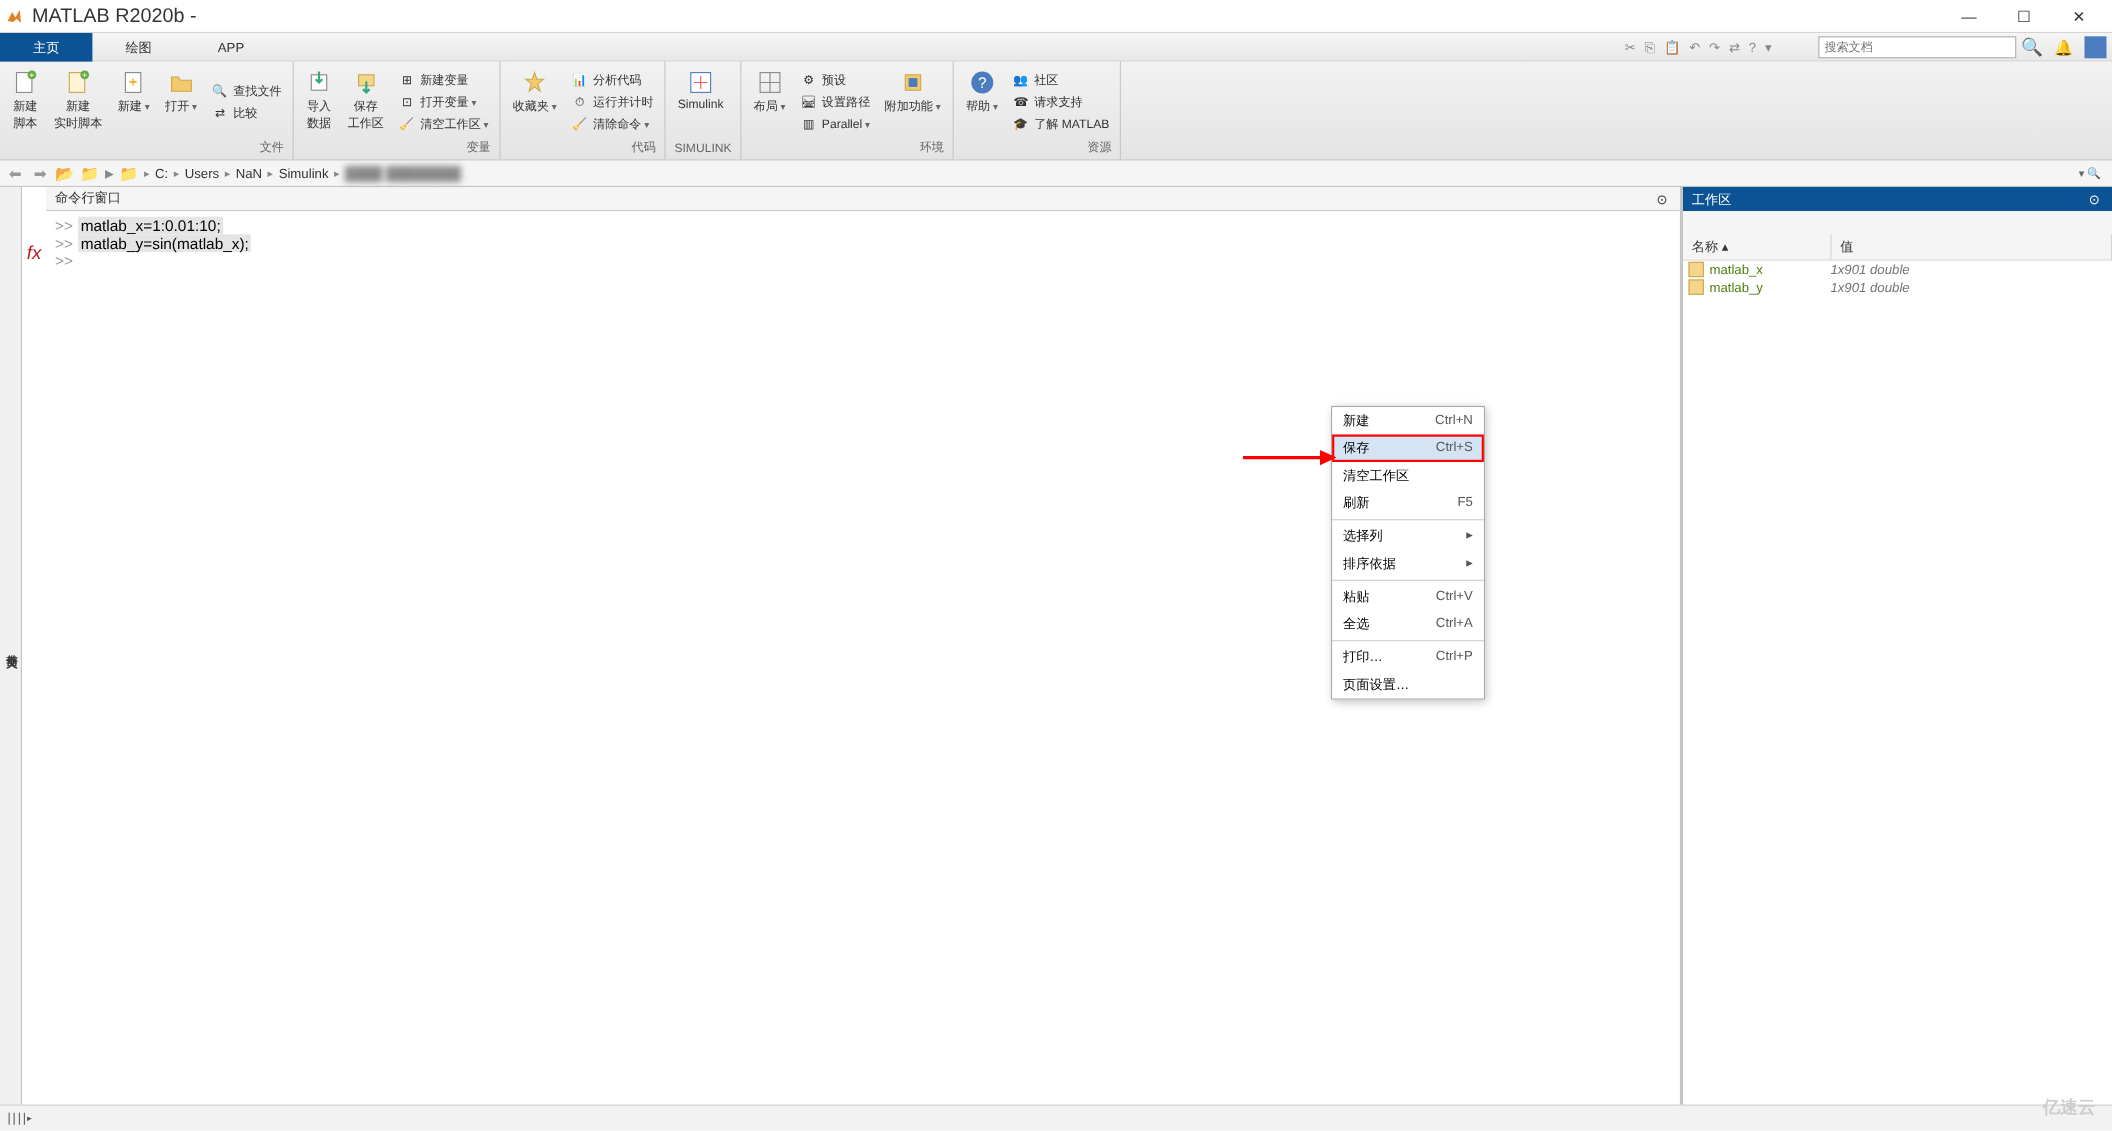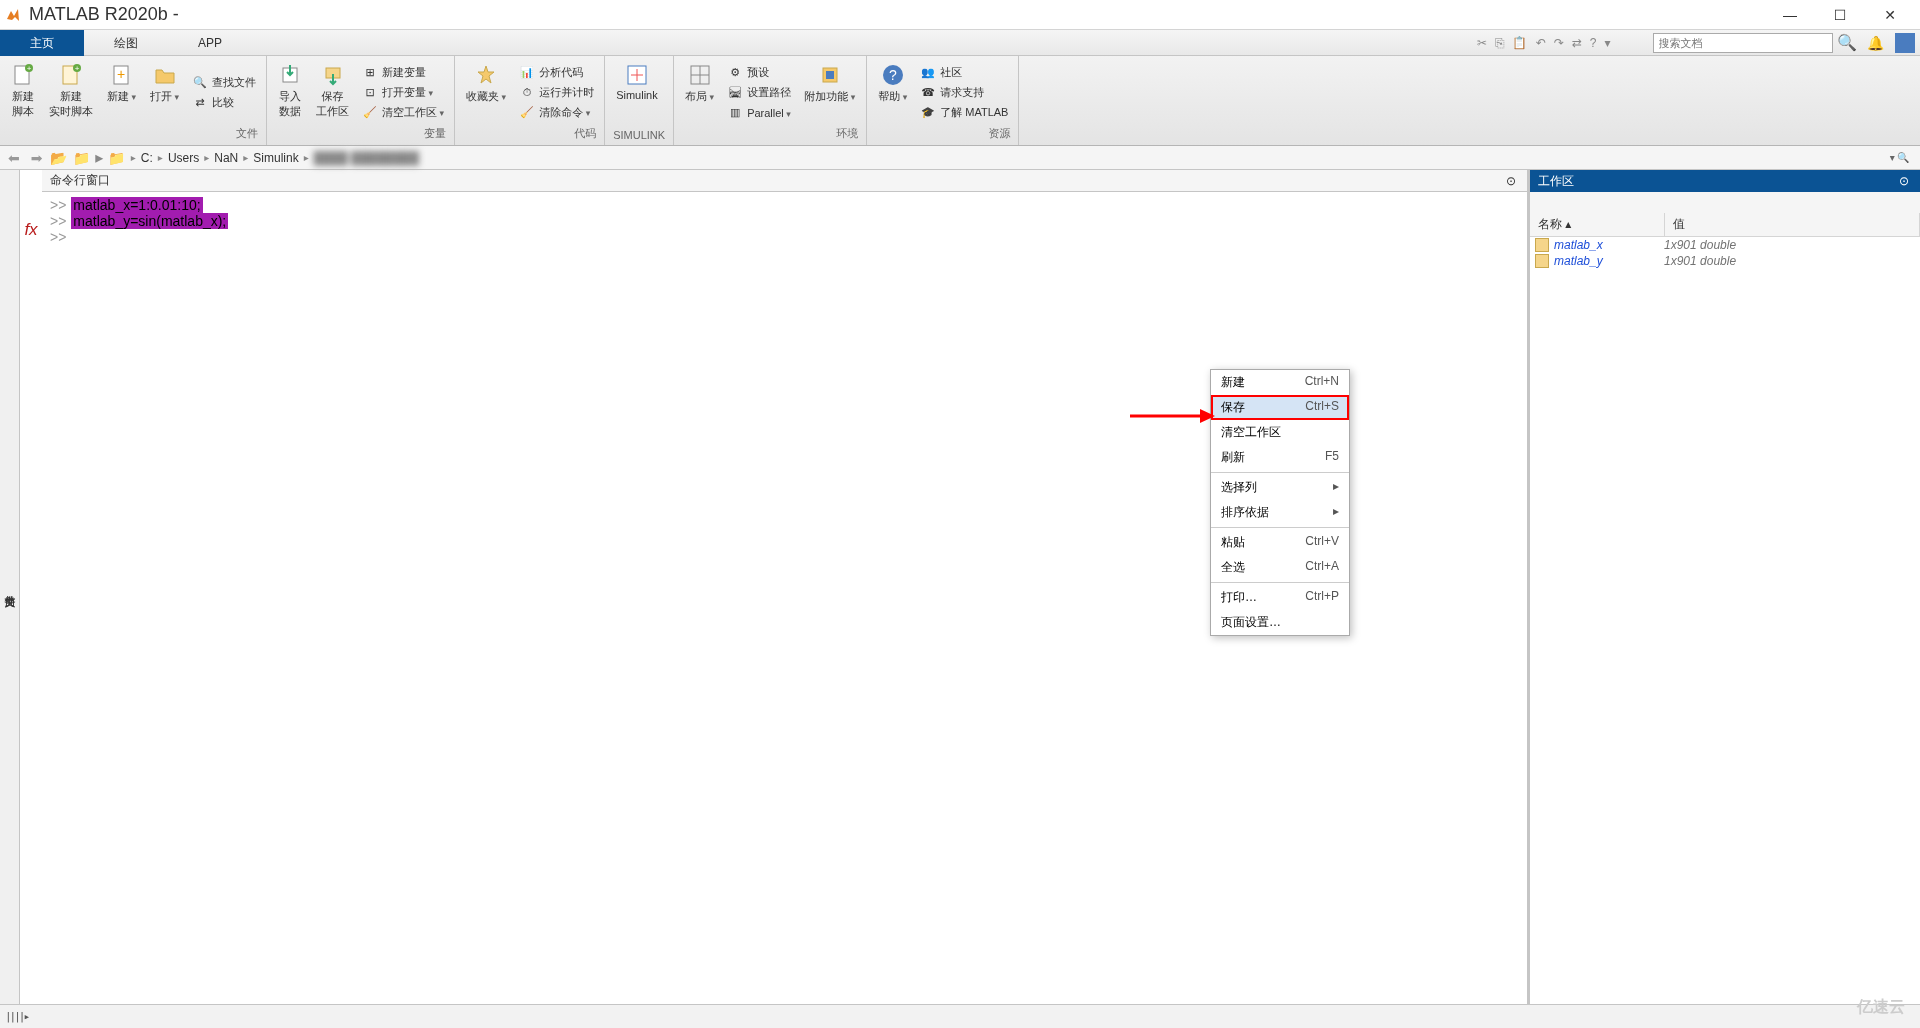--- a/index.html
+++ b/index.html
@@ -47,32 +47,32 @@
     
     .cmd-panel { flex: 1; display: flex; flex-direction: column; border-right: 3px solid #c5c5c5; }
     .panel-header { height: 22px; background: #0b5394; color: #fff; font-size: 12px; padding: 0 8px; display: flex; align-items: center; }
     .panel-header-light { height: 22px; background: #f5f5f5; color: #333; font-size: 12px; padding: 0 8px; display: flex; align-items: center; border-bottom: 1px solid #c5c5c5; gap: 48px; }
     .panel-header .spacer, .panel-header-light .spacer { flex:1; }
     .panel-header .ctrl, .panel-header-light .ctrl { font-size: 12px; cursor:pointer; padding:0 3px; }
     
     .cmd-body { flex: 1; background: #fff; padding: 5px 8px; font-family: "Consolas", monospace; font-size: 14px; position: relative; }
     .cmd-line { display: flex; align-items: center; }
     .cmd-prompt { color: #999; margin-right: 5px; }
-    .cmd-text { background: #a21caf; padding: 0 2px; }
+    .cmd-text { background: #e5e5e5; padding: 0 2px; }
     .cmd-gutter { width: 22px; background:#fff; border-right: none; display:flex; flex-direction:column; padding-top:50px; align-items:center; color:#b91c1c; font-style:italic; font-size:17px;text-align:right; }
     
     .workspace-panel { width: 390px; display: flex; flex-direction: column; }
     .ws-table-header { display: flex; background: #f5f5f5; border-bottom: 1px solid #d5d5d5; font-size: 12px; color: #333; }
     .ws-col { padding: 3px 8px; border-right: 1px solid #d5d5d5; margin-top: 21px; }
     .ws-col.name { width: 135px; }
     .ws-col.val { flex: 1; }
     .ws-body { flex: 1; background: #fff; position: relative; }
     .ws-row { display: flex; font-size: 12px; padding: 1px 5px; align-items: center; }
     .ws-row .var-icon { width: 14px; height: 14px; background: #f5d58a; border: 1px solid #c9a84d; margin-right: 5px; }
-    .ws-row .var-name { width: 110px; color: #1d4ed8; font-style: italic; }
+    .ws-row .var-name { width: 110px; color: #4d7c0f; }
     .ws-row .var-val { color: #737373; font-style: italic; }
     
     .context-menu { position: absolute; left: 1210px; top: 369px; width: 140px; background: #fff; border: 1px solid #aaa; box-shadow: 2px 2px 8px rgba(0,0,0,0.25); font-size: 12px; z-index: 100; }
     .ctx-item { display: flex; padding: 4px 10px; cursor: pointer; }
     .ctx-item.highlighted-box { border: 2px solid red; padding: 2px 8px; background: #d5e4f5; }
     .ctx-item .ctx-label { flex: 1; }
     .ctx-item .ctx-sc { color: #555; }
     .ctx-item .ctx-arrow { color: #555; }
     .ctx-sep { height: 1px; background: #ccc; margin: 2px 0; }
     

